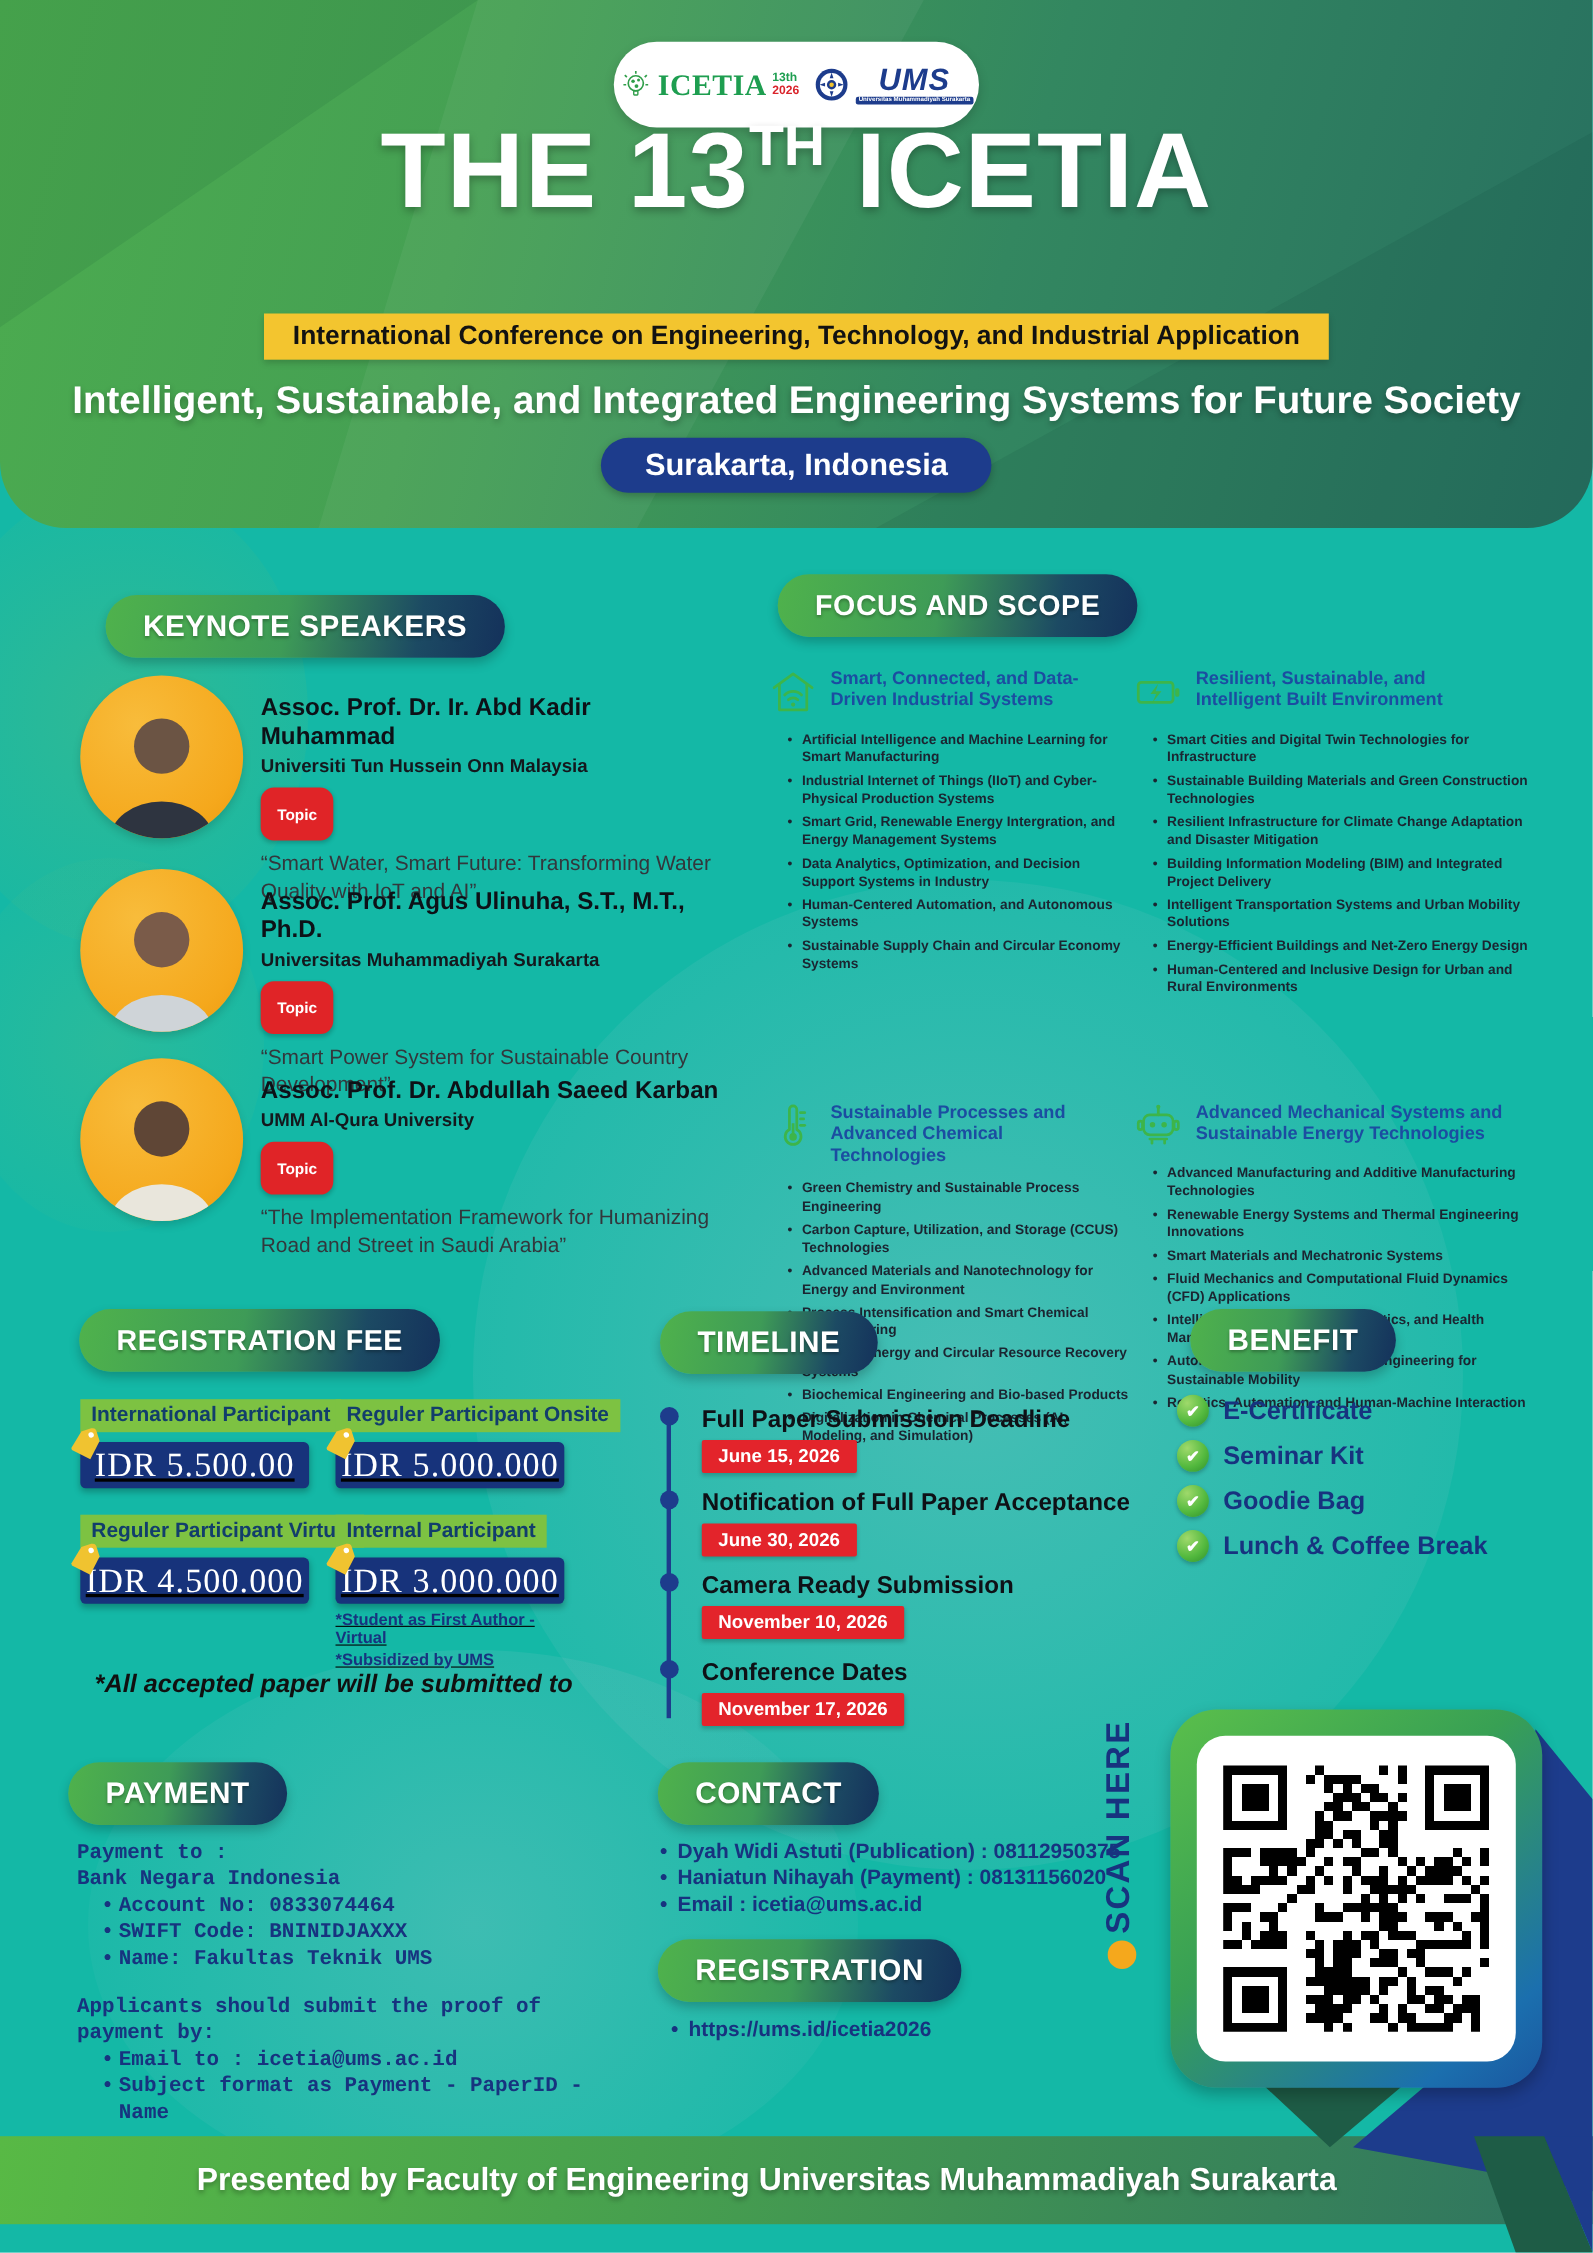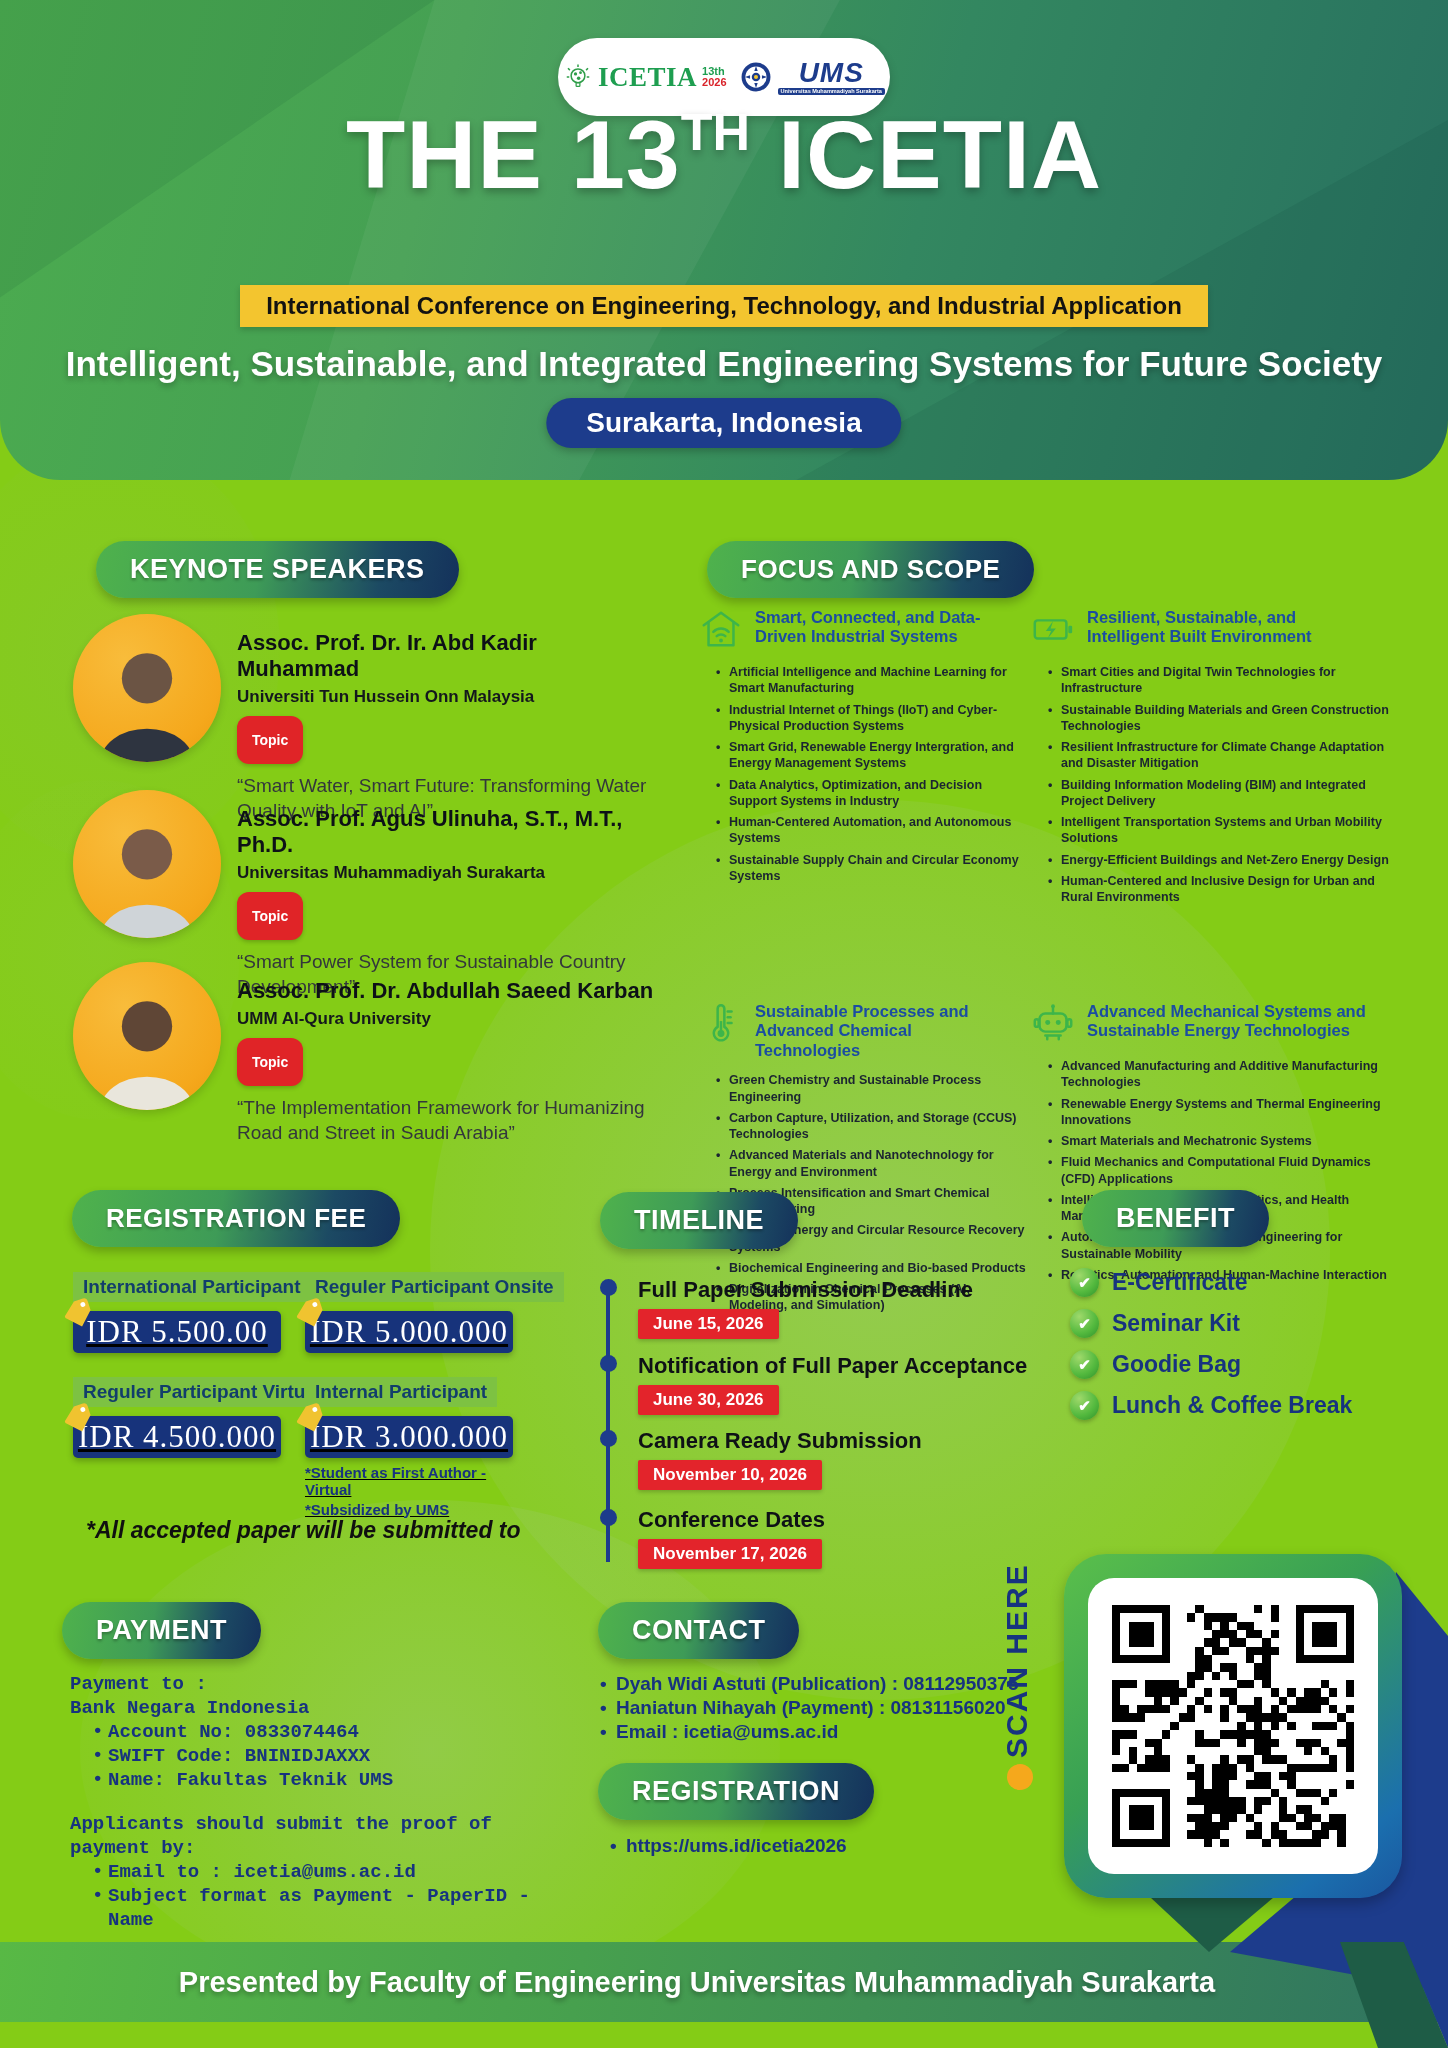--- a/index.html
+++ b/index.html
@@ -1,18 +1,18 @@
 <!DOCTYPE html>
 <html><head>
 <meta charset="utf-8">
 <style>
   html,body{margin:0;padding:0;background:#ffffff;}
   .poster{
     position:relative;width:1448px;height:2048px;overflow:hidden;
-    font-family:"Liberation Sans",sans-serif;background:#84cc16;
+    font-family:"Liberation Sans",sans-serif;background:#14b8a6;
   }
   
   .bgblob{position:absolute;border-radius:50%;pointer-events:none;z-index:0;}
   .blob-leaf1{left:-60px;top:440px;width:340px;height:420px;background:radial-gradient(circle,rgba(140,190,90,.22),rgba(140,190,90,0));}
   .blob-leaf2{left:-40px;top:780px;width:280px;height:340px;background:radial-gradient(circle,rgba(150,200,100,.16),rgba(150,200,100,0));}
   .blob-ind{left:430px;top:800px;width:900px;height:900px;background:radial-gradient(circle,rgba(185,203,214,.30),rgba(185,203,214,0));}
   .blob-ind2{left:80px;top:1500px;width:700px;height:500px;background:radial-gradient(circle,rgba(185,203,214,.25),rgba(185,203,214,0));}
 
   
   .header{
@@ -283,21 +283,21 @@
       </div>
       <div class="sp-text">
         <div class="sp-name">Assoc. Prof. Dr. Abdullah Saeed Karban</div>
         <div class="sp-affil">UMM Al-Qura University</div>
         <span class="topic-pill">Topic</span>
         <div class="sp-quote">“The Implementation Framework for Humanizing Road and Street in Saudi Arabia”</div>
       </div>
     </div>
   </div>
 
-  <div class="pill" style="left:707px;top:522px;font-size:26px;margin-top:19px;">FOCUS AND SCOPE</div>
+  <div class="pill" style="left:707px;top:522px;font-size:26px;">FOCUS AND SCOPE</div>
 
   <div class="scope-block" style="left:698px;top:606px;width:333px;">
     <div class="sb-head">
       <svg width="46" height="46" viewBox="0 0 48 48">
         <g fill="none" stroke="#3DB54A" stroke-width="2.6" stroke-linecap="round" stroke-linejoin="round">
           <path d="M6 20 L24 7 L42 20"></path>
           <path d="M11 17 V41 H37 V17"></path>
           <path d="M16 27 a11 11 0 0 1 16 0"></path>
           <path d="M19.5 31.5 a6.5 6.5 0 0 1 9 0"></path>
         </g>

